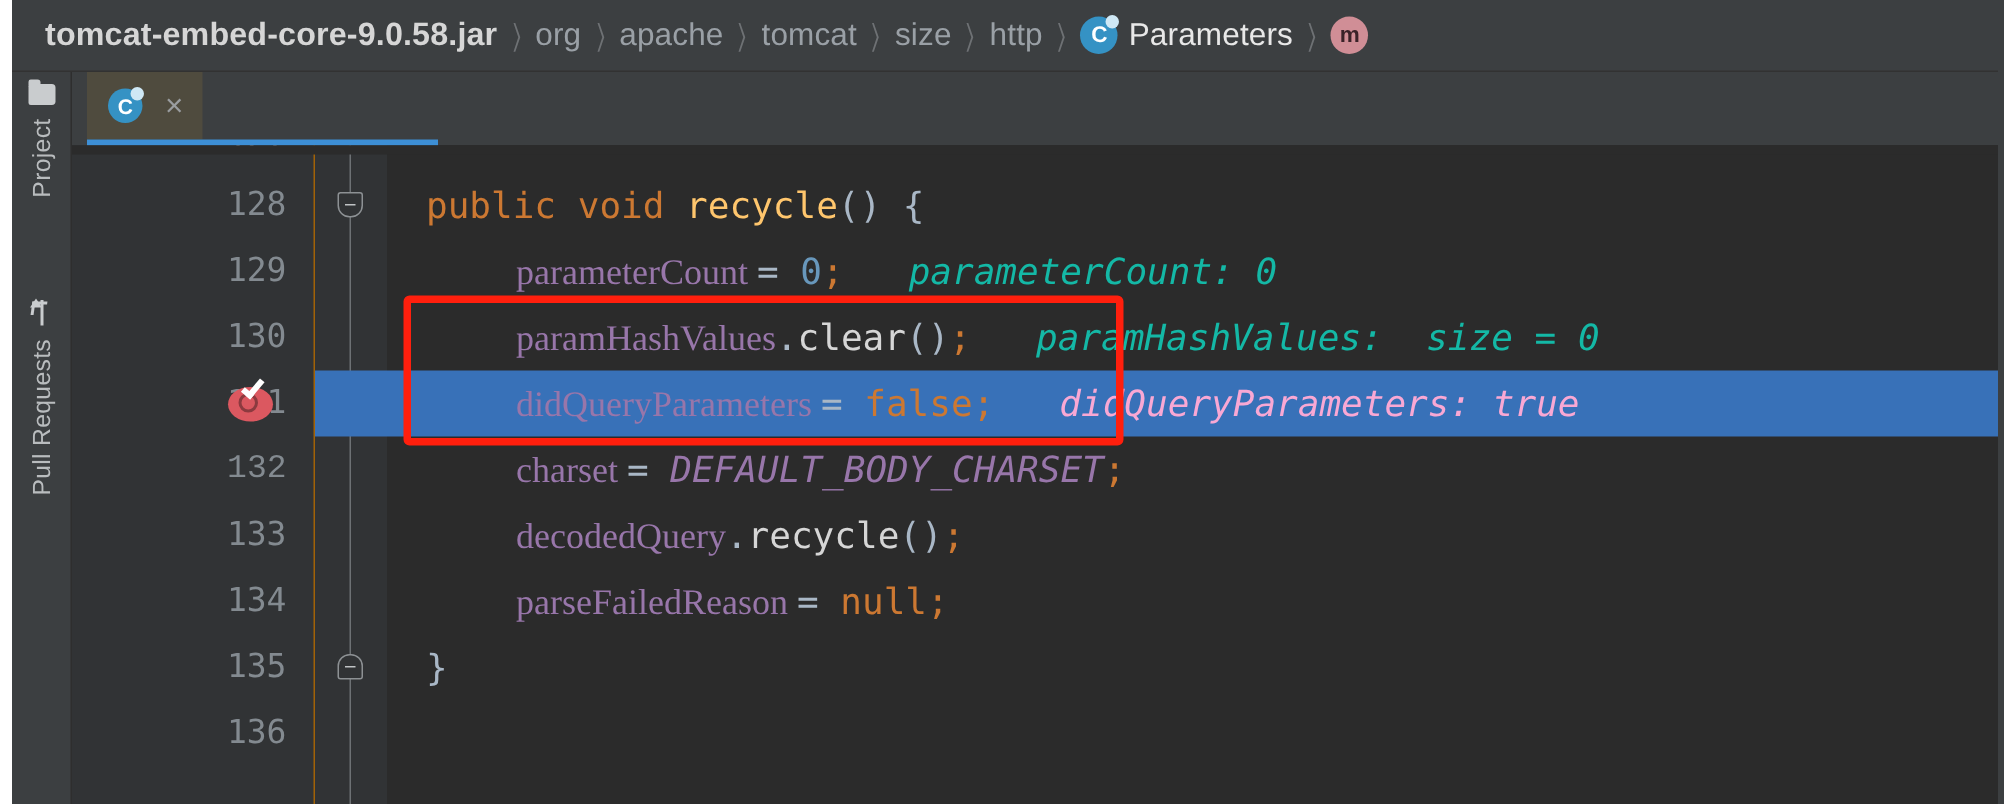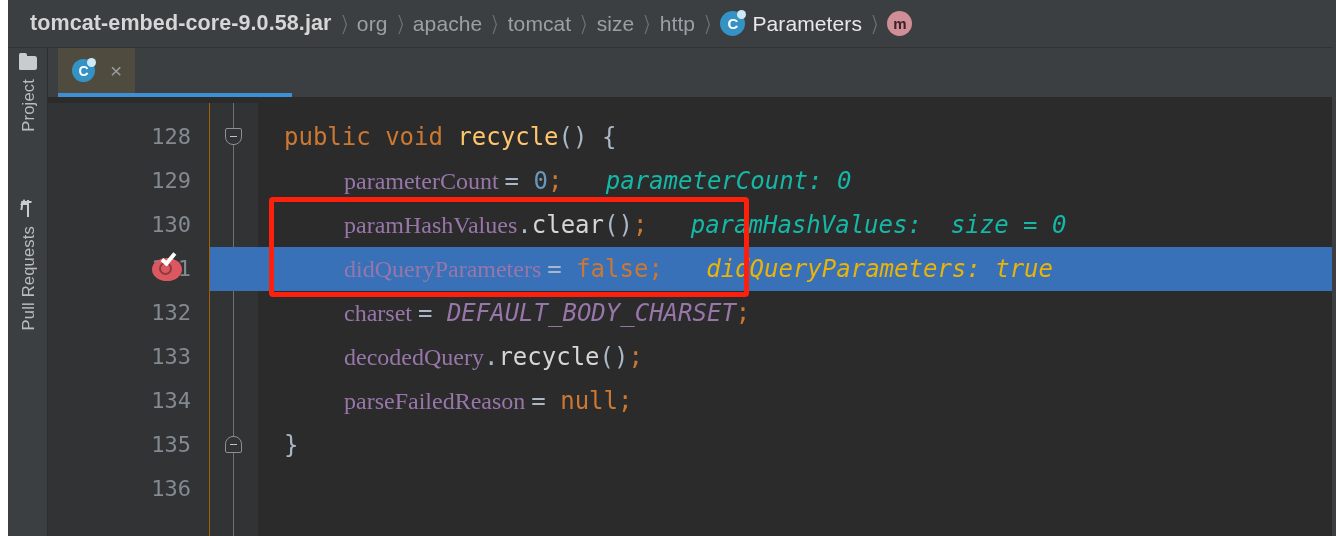--- a/index.html
+++ b/index.html
@@ -174,21 +174,21 @@
   }
   .kw    { color:#cc7832; }
   .fn    { color:#ffc66d; }
   .fld   { color:#9876aa;font-family:Liberation Serif, serif; }
   .num   { color:#6897bb; }
   .punc  { color:#a9b7c6; }
   .semi  { color:#cc7832; }
   .plain { color:#d6d6d6; }
   .stat  { color:#9876aa; font-style:italic; }
   .hint  { color:#14b8a6; font-style:italic; }
-  .hint-on-sel { color:#eab308; font-style:italic; }
+  .hint-on-sel { color:#f9a8d4; font-style:italic; }
 
   
   .breakpoint {
     position:absolute; width:30px; height:23px;
     background:#db5860; border-radius:50%;
     left:104px;
   }
   .breakpoint .check {
     position:absolute; left:9px; top:-4px;
     width:15px; height:8px;
@@ -278,21 +278,21 @@
     <div class="gutter" id="gutter">
         <div class="lineno" style="top: -26px;">127</div>
         <div class="lineno" style="top: 18px;">128</div>
         <div class="lineno" style="top: 62px;">129</div>
         <div class="lineno" style="top: 106px;">130</div>
         <div class="lineno" style="top: 150px;">131</div>
         <div class="breakpoint" style="top: 161px;">
           <span class="ring"></span>
           <span class="check"></span>
         </div>
-        <div class="lineno" style="top: 194px;">132</div>
+        <div class="lineno" style="top: 194px; font-family: Liberation Mono, monospace;">132</div>
         <div class="lineno" style="top: 238px;">133</div>
         <div class="lineno" style="top: 282px;">134</div>
         <div class="lineno" style="top: 326px; margin-left: 32px;">135</div>
         <div class="lineno" style="top: 370px;">136</div>
       </div>
     <div class="fold-col" id="foldcol">
       <div class="fold-line" style="top: 0px; height: 439px;"></div>
     <div class="fold-marker start" style="top: 31px;">
           <span class="bar"></span>
         </div>

